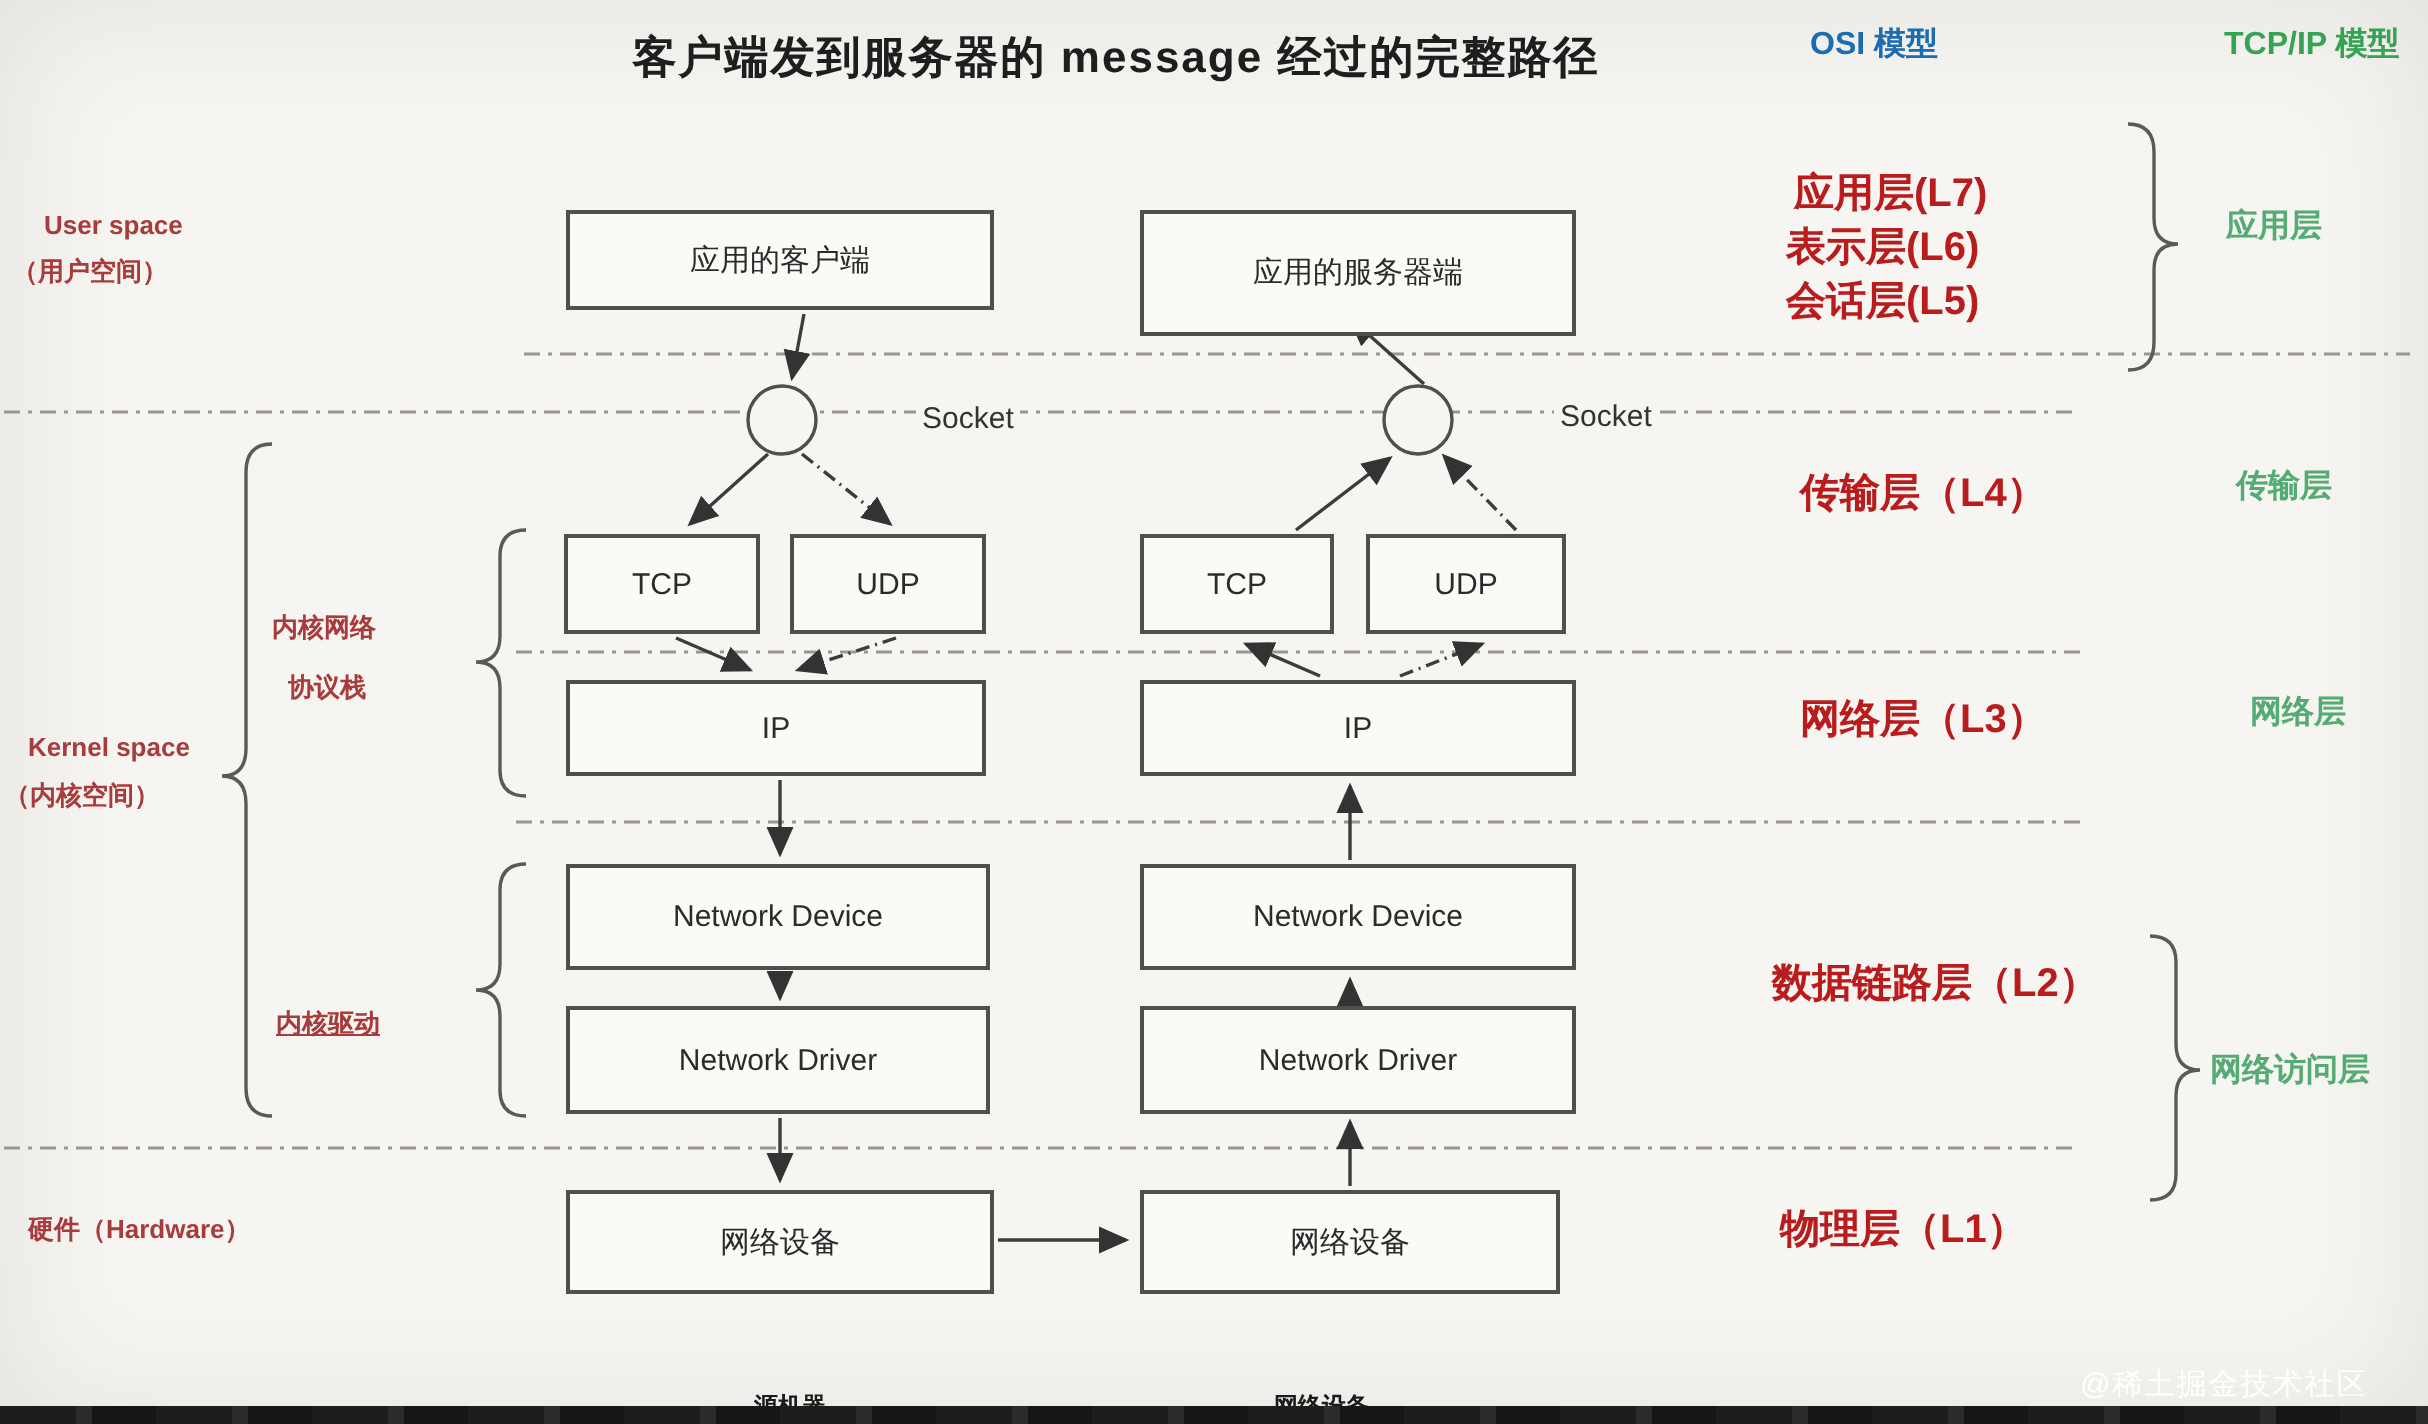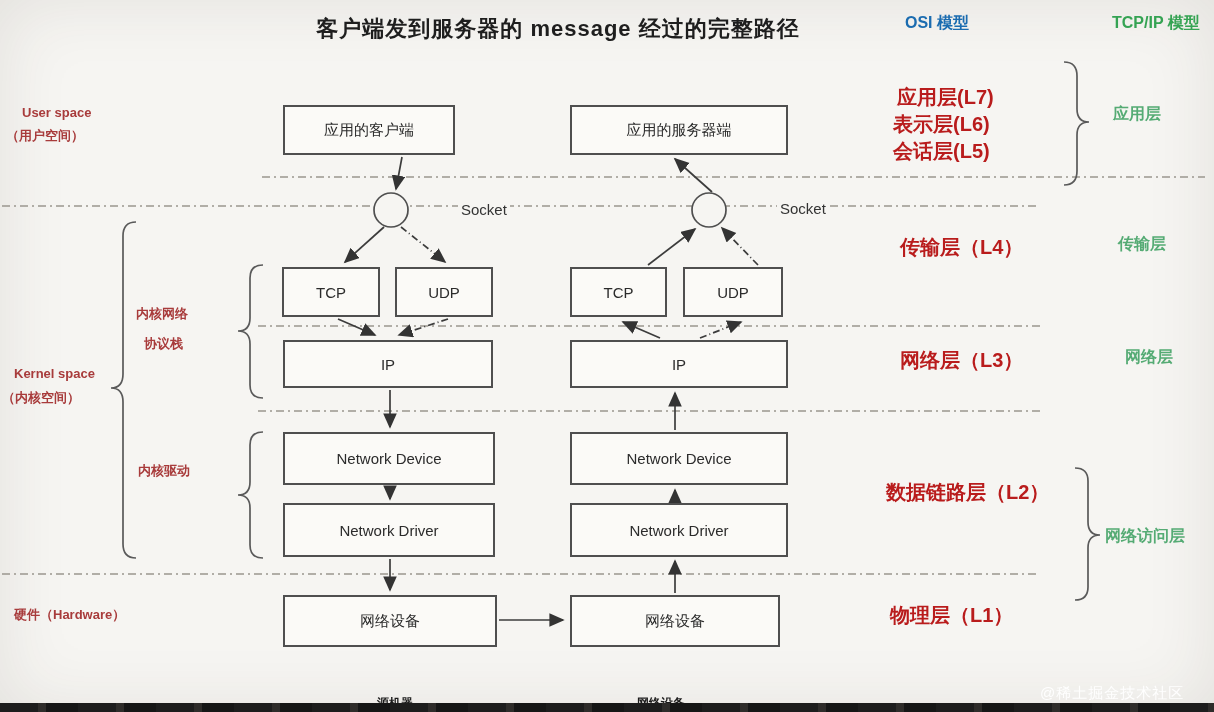--- a/index.html
+++ b/index.html
@@ -90,34 +90,34 @@
   <div class="txt title" style="left:283px; top:16px; width:550px; text-align:center;">客户端发到服务器的 message 经过的完整路径</div>
   <div class="txt colhead osi-h" style="left:905px; top:14px;">OSI 模型</div>
   <div class="txt colhead tcp-h" style="left:1112px; top:14px;">TCP/IP 模型</div>
 
   <div class="txt redlab" style="left:22px; top:106px;">User space</div>
   <div class="txt redlab" style="left:6px; top:129px;">（用户空间）</div>
   <div class="txt redlab" style="left:14px; top:367px;">Kernel space</div>
   <div class="txt redlab" style="left:2px; top:391px;">（内核空间）</div>
   <div class="txt redlab" style="left:136px; top:307px;">内核网络</div>
   <div class="txt redlab" style="left:144px; top:337px;">协议栈</div>
-  <div class="txt redlab" style="left:138px; top:464px;">内核驱动</div>
+  <div class="txt redlab" style="left:138px; top:505px;text-decoration:underline;">内核驱动</div>
   <div class="txt redlab" style="left:14px; top:608px;">硬件（Hardware）</div>
 
-  <div class="bx" style="left:283px; top:105px; width:172px; height:50px;">应用的客户端</div>
+  <div class="bx" style="left:283px; top:105px; width:214px; height:50px;">应用的客户端</div>
   <div class="txt socklab" style="left:458px; top:201px;">Socket</div>
   <div class="bx" style="left:282px; top:267px; width:98px; height:50px;">TCP</div>
   <div class="bx" style="left:395px; top:267px; width:98px; height:50px;">UDP</div>
   <div class="bx" style="left:283px; top:340px; width:210px; height:48px;">IP</div>
   <div class="bx" style="left:283px; top:432px; width:212px; height:53px;">Network Device</div>
   <div class="bx" style="left:283px; top:503px; width:212px; height:54px;">Network Driver</div>
   <div class="bx" style="left:283px; top:595px; width:214px; height:52px;">网络设备</div>
   <div class="txt caption" style="left:377px; top:678px;">源机器</div>
 
-  <div class="bx" style="left:570px; top:105px; width:218px; height:50px;">应用的服务器端</div>
+  <div class="bx" style="left:570px; top:105px; width:218px; height:63px;">应用的服务器端</div>
   <div class="txt socklab" style="left:777px; top:200px;">Socket</div>
   <div class="bx" style="left:570px; top:267px; width:97px; height:50px;">TCP</div>
   <div class="bx" style="left:683px; top:267px; width:100px; height:50px;">UDP</div>
   <div class="bx" style="left:570px; top:340px; width:218px; height:48px;">IP</div>
   <div class="bx" style="left:570px; top:432px; width:218px; height:53px;">Network Device</div>
   <div class="bx" style="left:570px; top:503px; width:218px; height:54px;">Network Driver</div>
   <div class="bx" style="left:570px; top:595px; width:210px; height:52px;">网络设备</div>
   <div class="txt caption" style="left:637px; top:678px;">网络设备</div>
 
   <div class="txt osilab" style="left:897px; top:86px;">应用层(L7)</div>

